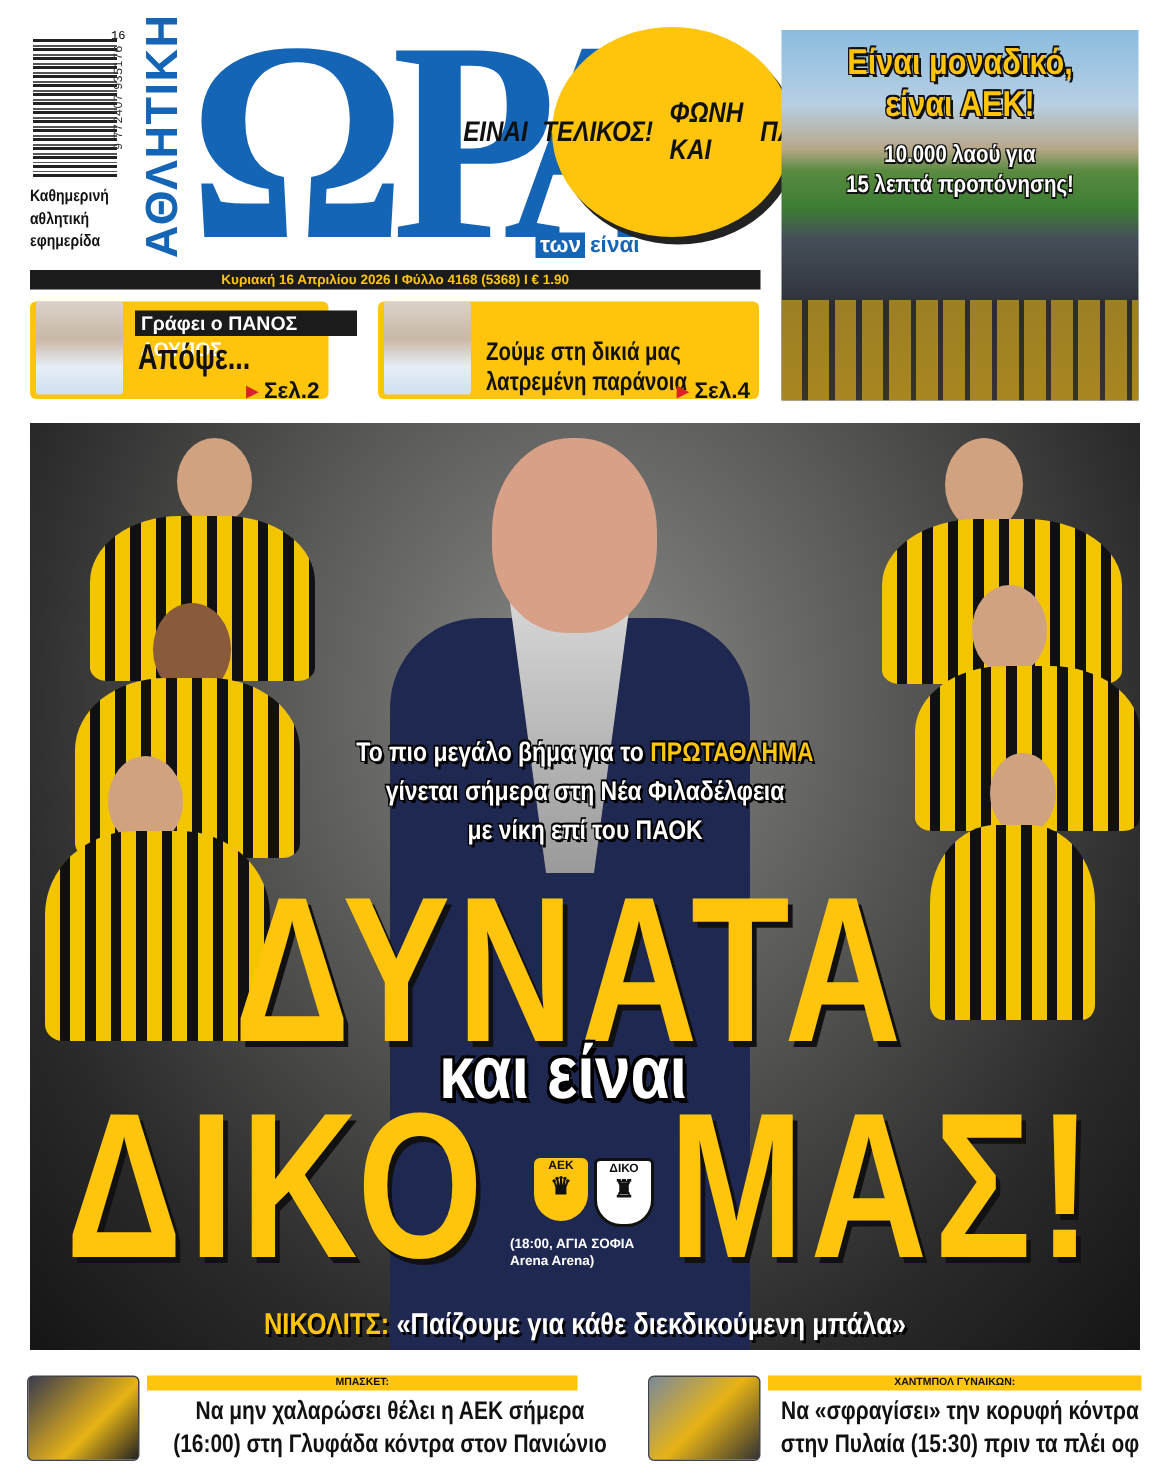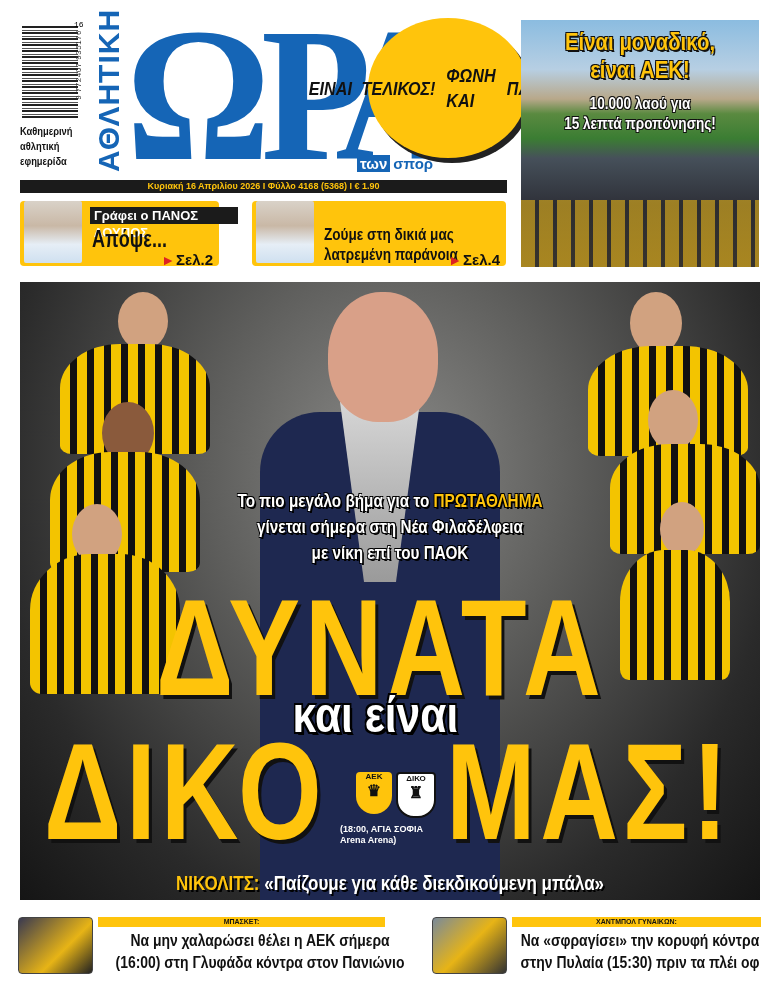--- a/index.html
+++ b/index.html
@@ -59,21 +59,21 @@
 <div class="abs barcode-num">9 772407 935176</div>
 <div class="abs" style="left:74px;top:20px;font-size:8px;font-family:Liberation Mono, monospace;">16</div>
 <div class="abs tagline cond">
   <div>Καθημερινή</div>
   <div>αθλητική</div>
   <div>εφημερίδα</div>
 </div>
 <div class="abs vert-brand">ΑΘΛΗΤΙΚΗ</div>
 <div class="abs logo">ΩΡΑ</div>
 <div class="abs logo-sub">
-  <span class="a">των</span><span class="b">σπορ</span>
+  <span class="a">των</span><span class="b">είναι</span>
 </div>
 <div class="abs bubble cond">
   <div>ΕΙΝΑΙ</div>
   <div>ΤΕΛΙΚΟΣ!</div>
   <div>ΦΩΝΗ ΚΑΙ</div>
   <div>ΠΑΝΙΚΟΣ!</div>
 </div>
 <div class="abs dateline cond">Κυριακή 16 Απριλίου 2026  I  Φύλλο 4168 (5368)  I  € 1.90</div>
 
 <div class="abs col-box" style="left:20px;width:175px;padding-left:24px;">

